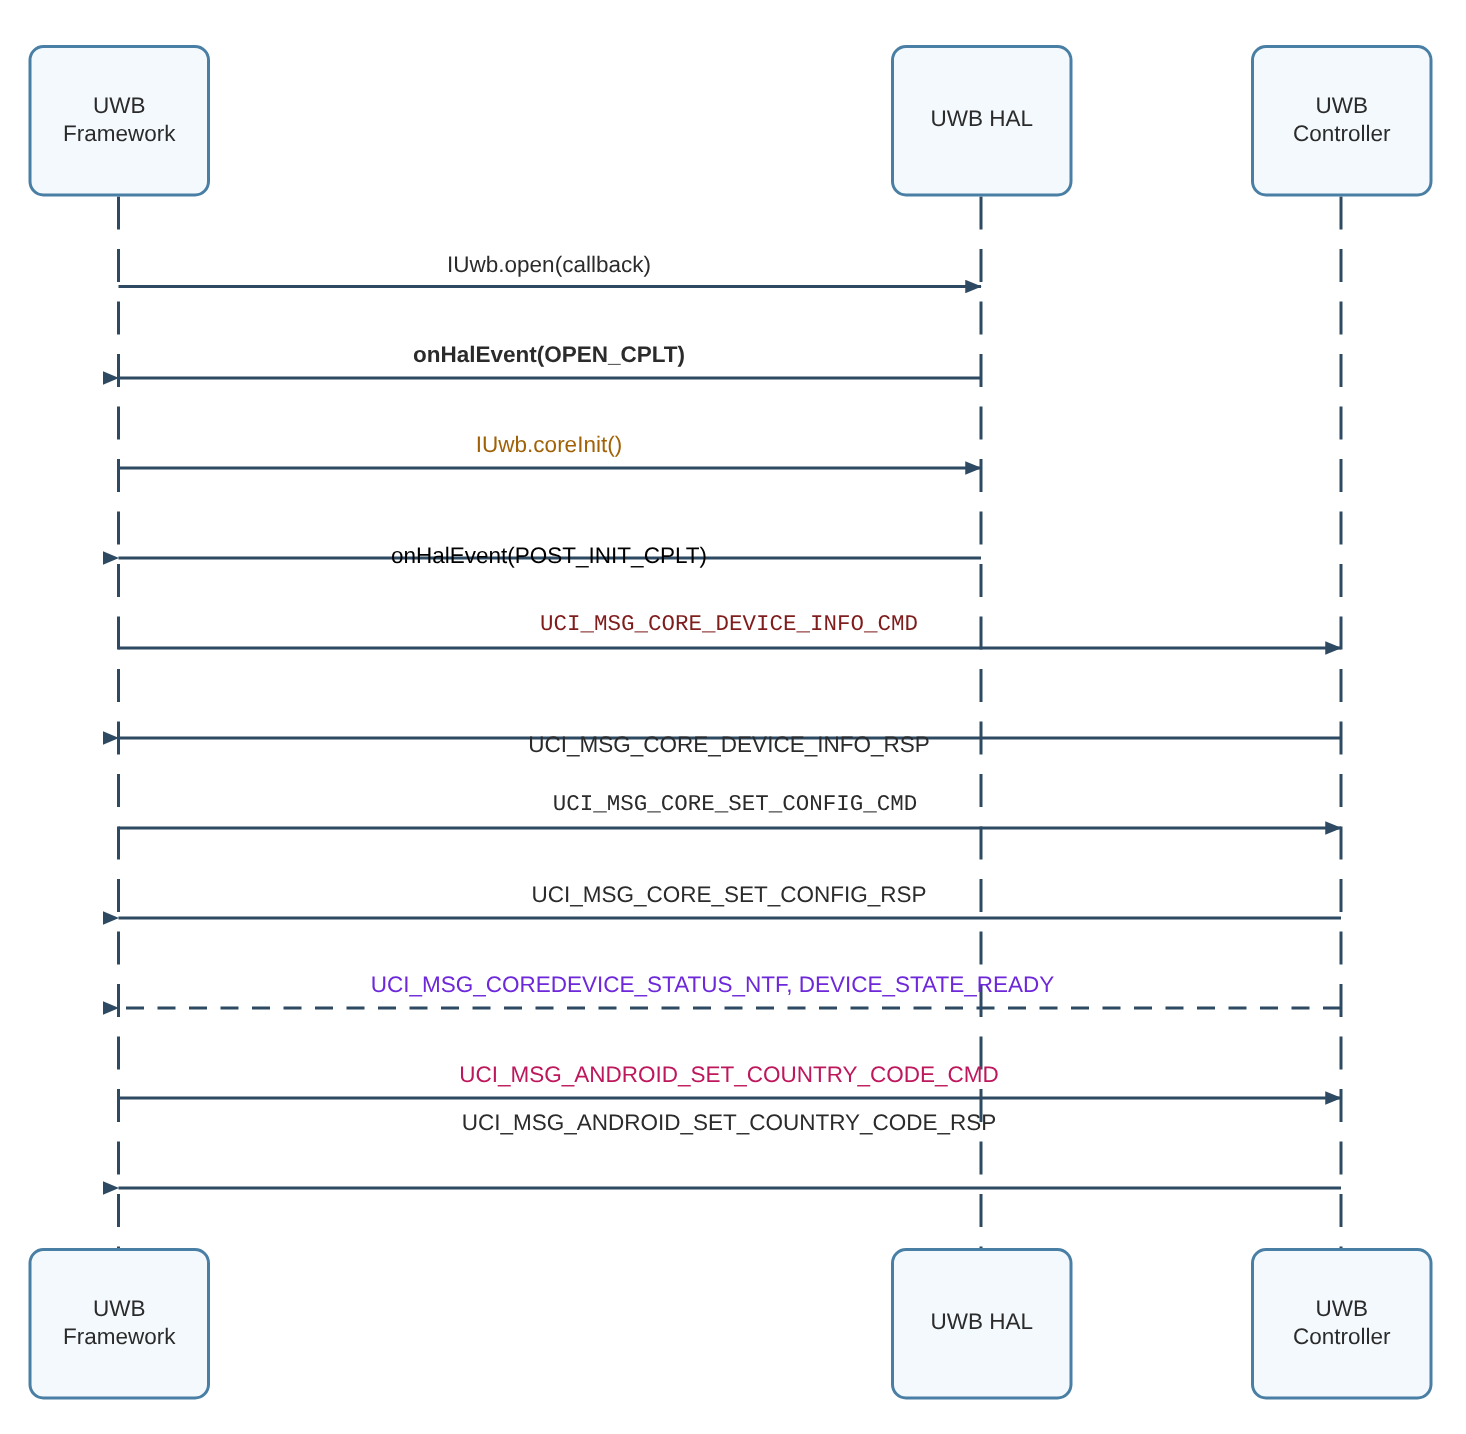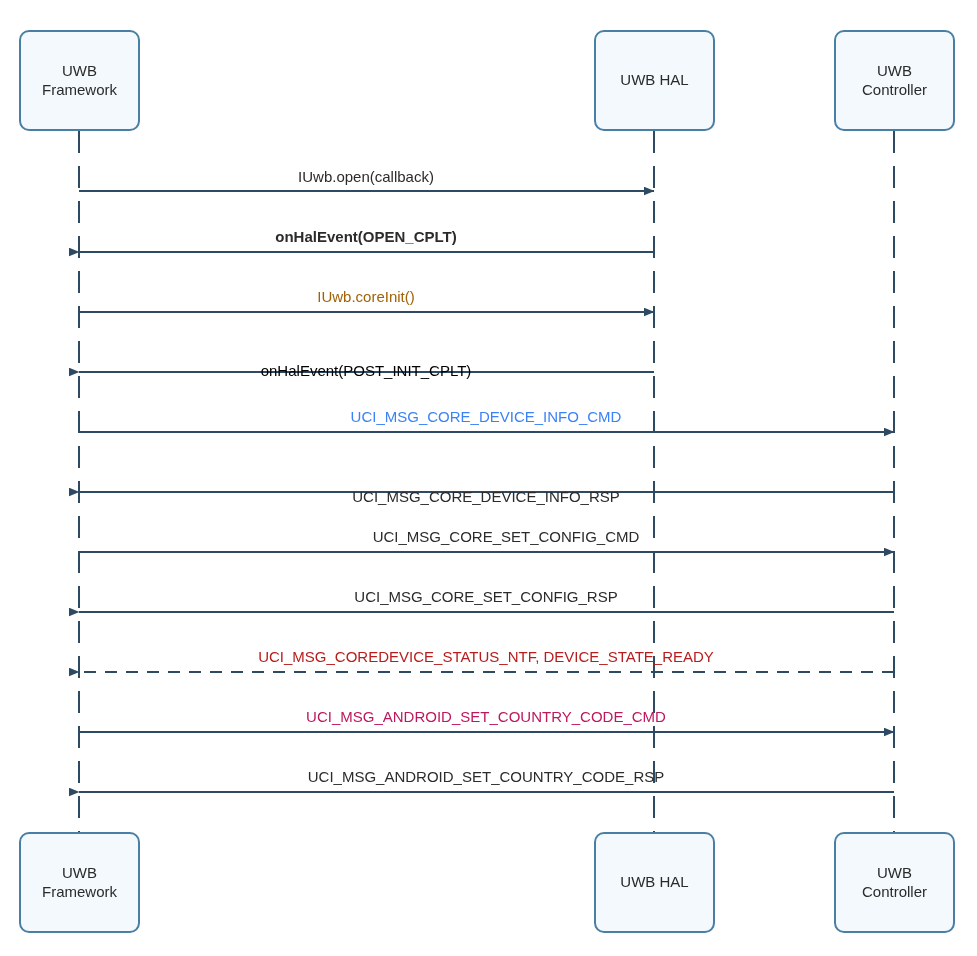--- a/index.html
+++ b/index.html
@@ -95,22 +95,22 @@
 Framework</div>
       <div class="participant-box" style="left: 594px; top: 832px; width: 121px; height: 101px; border-color: rgb(74, 127, 165); background: rgb(243, 249, 252); color: rgb(43, 43, 43);">UWB HAL</div>
       <div class="participant-box" style="left: 834px; top: 832px; width: 121px; height: 101px; border-color: rgb(74, 127, 165); background: rgb(243, 249, 252); color: rgb(43, 43, 43);">UWB
 Controller</div>
     </div>
   <div id="labels-layer">
       <div class="msg-label" style="left: 366px; top: 168px; color: rgb(43, 43, 43);">IUwb.open(callback)</div>
       <div class="msg-label" style="left: 366px; top: 228px; color: rgb(43, 43, 43); font-weight: bold;">onHalEvent(OPEN_CPLT)</div>
       <div class="msg-label" style="left: 366px; top: 288px; color: #a16207;">IUwb.coreInit()</div>
       <div class="msg-label" style="left: 366px; top: 348px; color: #000000; margin-top: 14px;">onHalEvent(POST_INIT_CPLT)</div>
-      <div class="msg-label" style="left: 486px; top: 408px; color: #3b82f6;">UCI_MSG_CORE_DEVICE_INFO_CMD</div>
+      <div class="msg-label" style="left: 486px; top: 408px; color: #7f1d1d; font-family: Liberation Mono, monospace;">UCI_MSG_CORE_DEVICE_INFO_CMD</div>
       <div class="msg-label" style="left: 486px; top: 488px; color: rgb(43, 43, 43);">UCI_MSG_CORE_DEVICE_INFO_RSP</div>
-      <div class="msg-label" style="left: 506px; top: 528px; color: rgb(43, 43, 43);">UCI_MSG_CORE_SET_CONFIG_CMD</div>
+      <div class="msg-label" style="left: 490px; top: 528px; color: rgb(43, 43, 43); font-family: Liberation Mono, monospace;">UCI_MSG_CORE_SET_CONFIG_CMD</div>
       <div class="msg-label" style="left: 486px; top: 588px; color: rgb(43, 43, 43);">UCI_MSG_CORE_SET_CONFIG_RSP</div>
-      <div class="msg-label" style="left: 486px; top: 648px; color: #b91c1c;">UCI_MSG_COREDEVICE_STATUS_NTF, DEVICE_STATE_READY</div>
+      <div class="msg-label" style="left: 475px; top: 648px; color: #6d28d9;">UCI_MSG_COREDEVICE_STATUS_NTF, DEVICE_STATE_READY</div>
       <div class="msg-label" style="left: 486px; top: 708px; color: #be185d;">UCI_MSG_ANDROID_SET_COUNTRY_CODE_CMD</div>
-      <div class="msg-label" style="left: 486px; top: 768px; color: rgb(43, 43, 43);">UCI_MSG_ANDROID_SET_COUNTRY_CODE_RSP</div>
+      <div class="msg-label" style="left: 486px; top: 740px; color: rgb(43, 43, 43);">UCI_MSG_ANDROID_SET_COUNTRY_CODE_RSP</div>
     </div>
 
 </div>
 
 </body></html>

